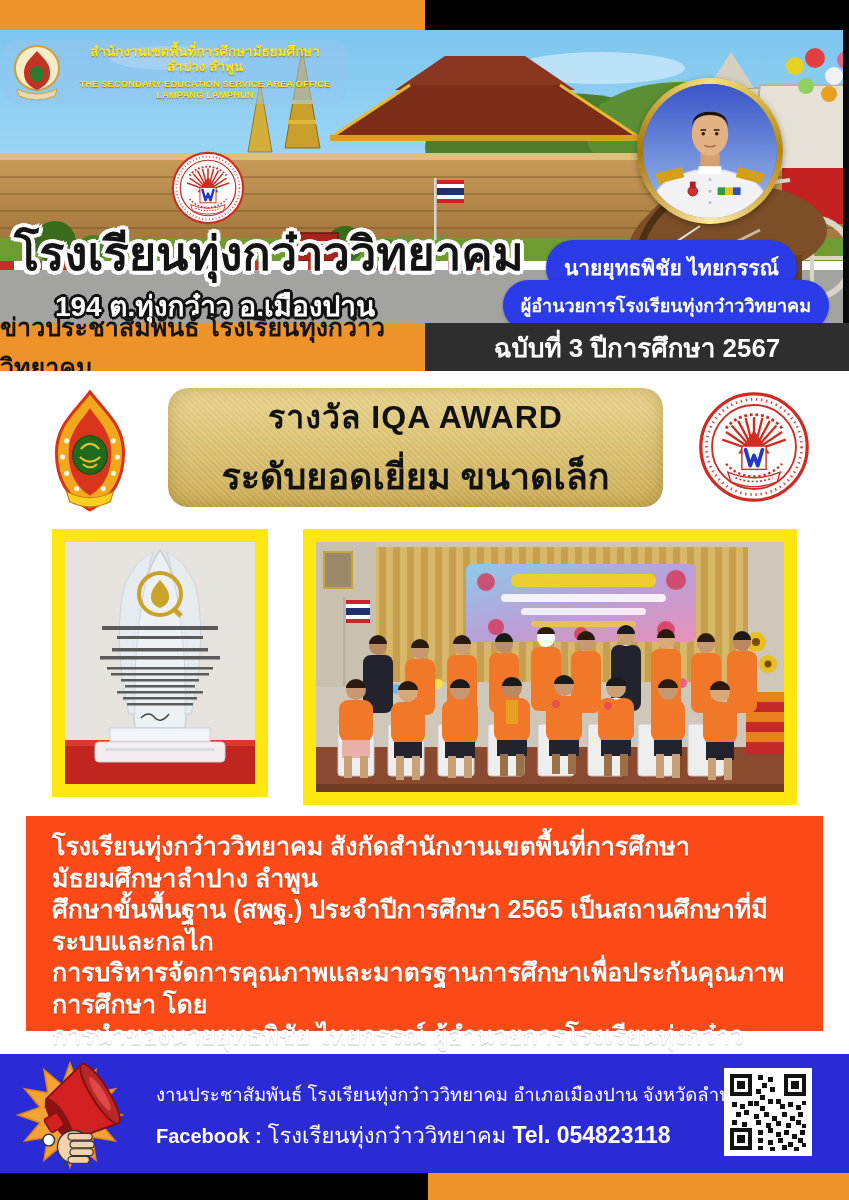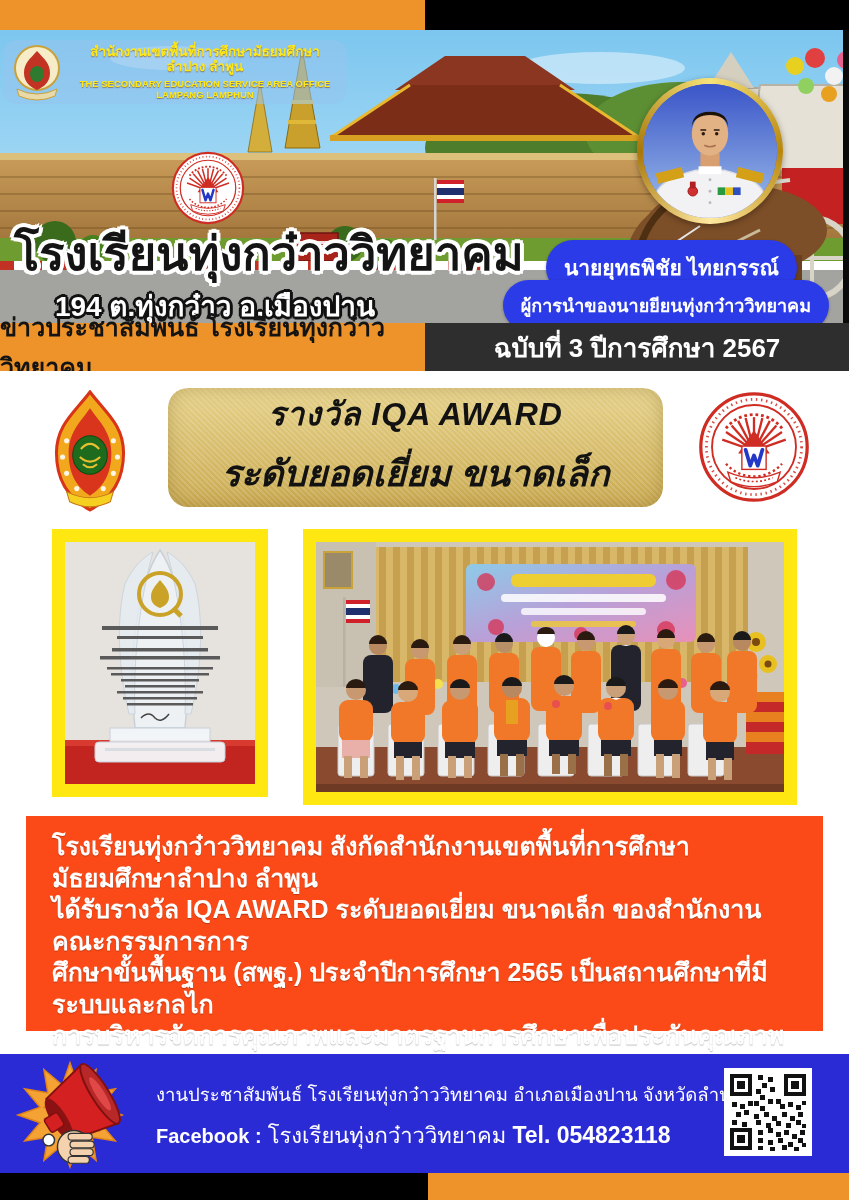--- a/index.html
+++ b/index.html
@@ -38,21 +38,21 @@
   .banner-left{width:425px;background:#EE9329;color:#141414;display:flex;align-items:center;justify-content:center;
                font-size:25px;font-weight:700;}
   .banner-right{flex:1;background:#2e2e2e;color:#ffffff;display:flex;align-items:center;justify-content:center;
                font-size:26px;font-weight:700;}
   
   .award{position:absolute;top:371px;left:0;width:849px;height:149px;background:#fff;}
   .flame-logo{position:absolute;top:19px;left:46px;width:88px;height:124px;}
   .gold-plate{position:absolute;top:17px;left:168px;width:495px;height:119px;border-radius:20px;
       background:repeating-linear-gradient(45deg,rgba(255,255,255,.14) 0 2px,rgba(0,0,0,0) 2px 4px),
                  linear-gradient(180deg,#E6D28A,#C9A94F);
-      box-shadow:inset 0 0 18px rgba(120,90,20,.35);display:flex;flex-direction:column;align-items:center;font-style:italic;}
+      box-shadow:inset 0 0 18px rgba(120,90,20,.35);display:flex;flex-direction:column;align-items:center;justify-content:center;}
   .gold-l1{font-size:32px;font-weight:800;color:#121212;letter-spacing:1px;}
   .gold-l2{font-size:36px;font-weight:800;color:#121212;margin-top:6px;}
   .award-seal{position:absolute;top:20px;left:698px;width:112px;height:112px;}
   
   .photos{position:absolute;top:520px;left:0;width:849px;height:296px;background:#fff;}
   .photo-frame{position:absolute;background:#FFE712;box-sizing:border-box;padding:13px;}
   .pf-left{left:52px;top:9px;width:216px;height:268px;}
   .pf-right{left:303px;top:9px;width:494px;height:276px;}
   .photo-frame svg{display:block;}
   
@@ -269,21 +269,21 @@
             <rect x="86" y="108" width="8" height="8" fill="#e8c020"></rect>
             <rect x="94" y="108" width="8" height="8" fill="#3050c0"></rect>
           <circle cx="70" cy="100" r="1.5" fill="#b8b8c0"></circle>
             <circle cx="70" cy="112" r="1.5" fill="#b8b8c0"></circle>
             <circle cx="70" cy="124" r="1.5" fill="#b8b8c0"></circle>
         </svg>
       </div>
     </div>
 
     <div class="pill pill1">นายยุทธพิชัย ไทยกรรณ์</div>
-    <div class="pill pill2">ผู้การนำของนายยียนทุ่งกว๋าววิทยาคม</div>
+    <div class="pill pill2">ผู้อำนวยการโรงเรียนทุ่งกว๋าววิทยาคม</div>
   </div>
 
   <div class="banner-row">
     <div class="banner-left">ข่าวประชาสัมพันธ์ โรงเรียนทุ่งกว๋าววิทยาคม</div>
     <div class="banner-right">ฉบับที่ 3 ปีการศึกษา 2567</div>
   </div>
 
   <div class="award">
     <svg class="flame-logo" viewBox="0 0 86 122">
       <path d="M43,2 C28,22 10,34 10,62 C10,92 24,108 43,118 C62,108 76,92 76,62 C76,34 58,22 43,2 Z" fill="#f2a81d" stroke="#d83418" stroke-width="3"></path>
@@ -544,21 +544,20 @@
               <rect x="-12" y="74" width="8" height="22" fill="#caa078"></rect>
               <rect x="4" y="74" width="8" height="22" fill="#caa078"></rect>
             </g>
         </g>
       </svg>
     </div>
   </div>
 
   <div class="article">
     <div>โรงเรียนทุ่งกว๋าววิทยาคม สังกัดสำนักงานเขตพื้นที่การศึกษามัธยมศึกษาลำปาง ลำพูน</div>
-    <div>ได้รับรางวัล IQA AWARD ระดับยอดเยี่ยม ขนาดเล็ก ของสำนักงานคณะกรรมการการ</div>
     <div>ศึกษาขั้นพื้นฐาน (สพฐ.) ประจำปีการศึกษา 2565 เป็นสถานศึกษาที่มีระบบและกลไก</div>
     <div>การบริหารจัดการคุณภาพและมาตรฐานการศึกษาเพื่อประกันคุณภาพการศึกษา โดย</div>
     <div>การนำของนายยุทธพิชัย  ไทยกรรณ์ ผู้อำนวยการโรงเรียนทุ่งกว๋าววิทยาคม พร้อมด้วย</div>
     <div>คณะครูทุกท่าน</div>
   </div>
 
   <div class="footer">
     <svg class="mega" viewBox="0 0 112 118">
       <polygon fill="#f3a233" stroke="#e0821a" stroke-width="1.5" points="110,60 87,68 103,87 79,83 83,107 64,91 56,114 48,91 29,107 33,83 9,87 25,68 2,60 25,52 9,33 33,37 29,13 48,29 56,6 64,29 83,13 79,37 103,33 87,52"></polygon>
       <g fill="#e07818" opacity="0.7">

